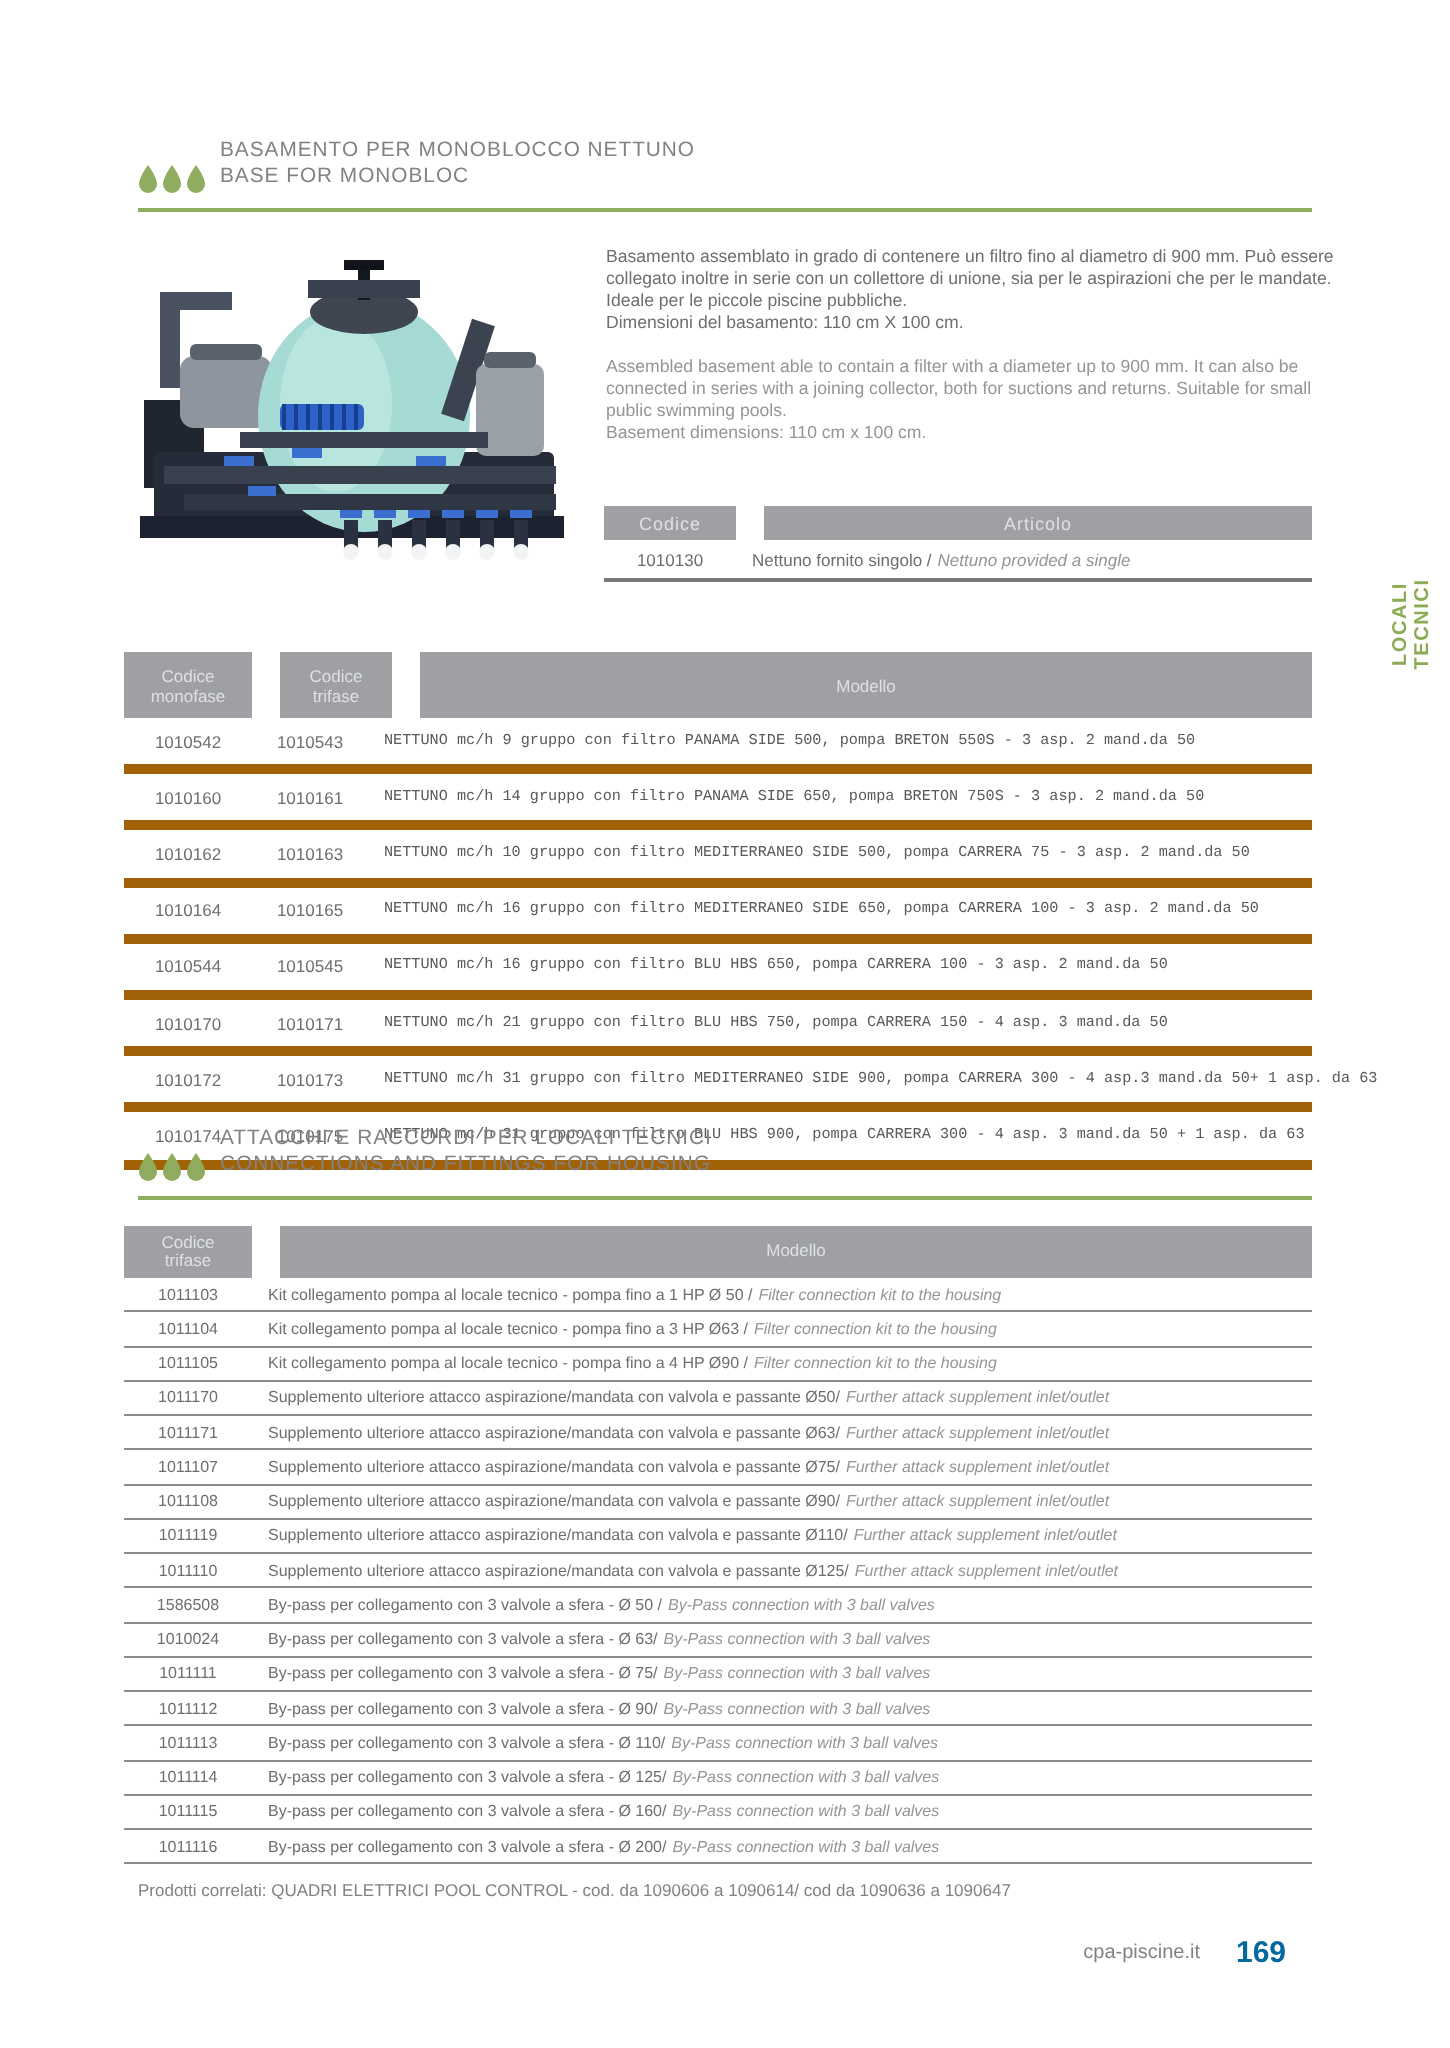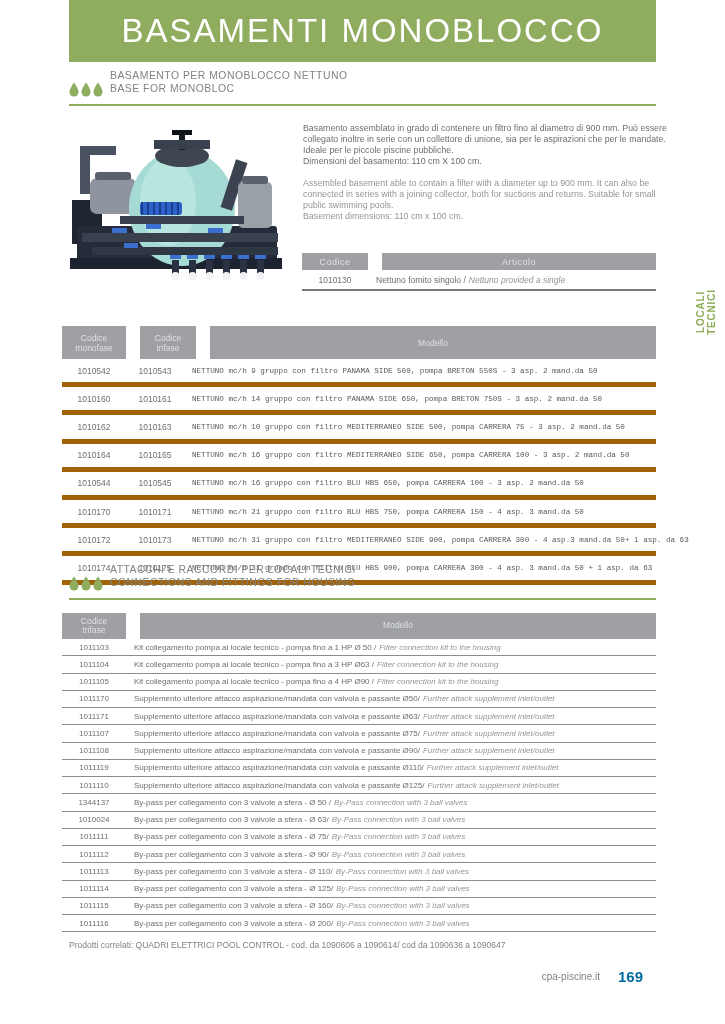--- a/index.html
+++ b/index.html
@@ -75,23 +75,20 @@
   .side-tab{position:absolute;left:670px;top:301px;width:72px;height:22px;
             transform:rotate(-90deg);transform-origin:center;
             color:#8cab55;font-weight:bold;font-size:10px;letter-spacing:.8px;
             text-align:center;white-space:pre-line;line-height:11px;}
 </style>
 </head>
 <body>
 
 <div class="page">
 
-  <div class="band">
-    <h1>BASAMENTI MONOBLOCCO</h1>
-  </div>
 
   <div class="sec-head" style="top:69px;height:31px;">
     <span class="drops">
       <svg viewBox="0 0 20 28">
           <path d="M10 0C10 0 1 12 1 19a9 9 0 0 0 18 0C19 12 10 0 10 0Z"></path>
         </svg>
       <svg viewBox="0 0 20 28">
           <path d="M10 0C10 0 1 12 1 19a9 9 0 0 0 18 0C19 12 10 0 10 0Z"></path>
         </svg>
       <svg viewBox="0 0 20 28">
@@ -283,21 +280,21 @@
     </div>
     <div class="trow">
       <span class="cell-code">1011119</span>
       <span class="cell-model"><span>Supplemento ulteriore attacco aspirazione/mandata con valvola e passante Ø110/</span><span class="en-i">Further attack supplement inlet/outlet</span></span>
     </div>
     <div class="trow">
       <span class="cell-code">1011110</span>
       <span class="cell-model"><span>Supplemento ulteriore attacco aspirazione/mandata con valvola e passante Ø125/</span><span class="en-i">Further attack supplement inlet/outlet</span></span>
     </div>
     <div class="trow">
-      <span class="cell-code">1344137</span>
+      <span class="cell-code">1586508</span>
       <span class="cell-model"><span>By-pass per collegamento con 3 valvole a sfera - Ø 50 /</span><span class="en-i">By-Pass connection with 3 ball valves</span></span>
     </div>
     <div class="trow">
       <span class="cell-code">1010024</span>
       <span class="cell-model"><span>By-pass per collegamento con 3 valvole a sfera - Ø 63/</span><span class="en-i">By-Pass connection with 3 ball valves</span></span>
     </div>
     <div class="trow">
       <span class="cell-code">1011111</span>
       <span class="cell-model"><span>By-pass per collegamento con 3 valvole a sfera - Ø 75/</span><span class="en-i">By-Pass connection with 3 ball valves</span></span>
     </div>

